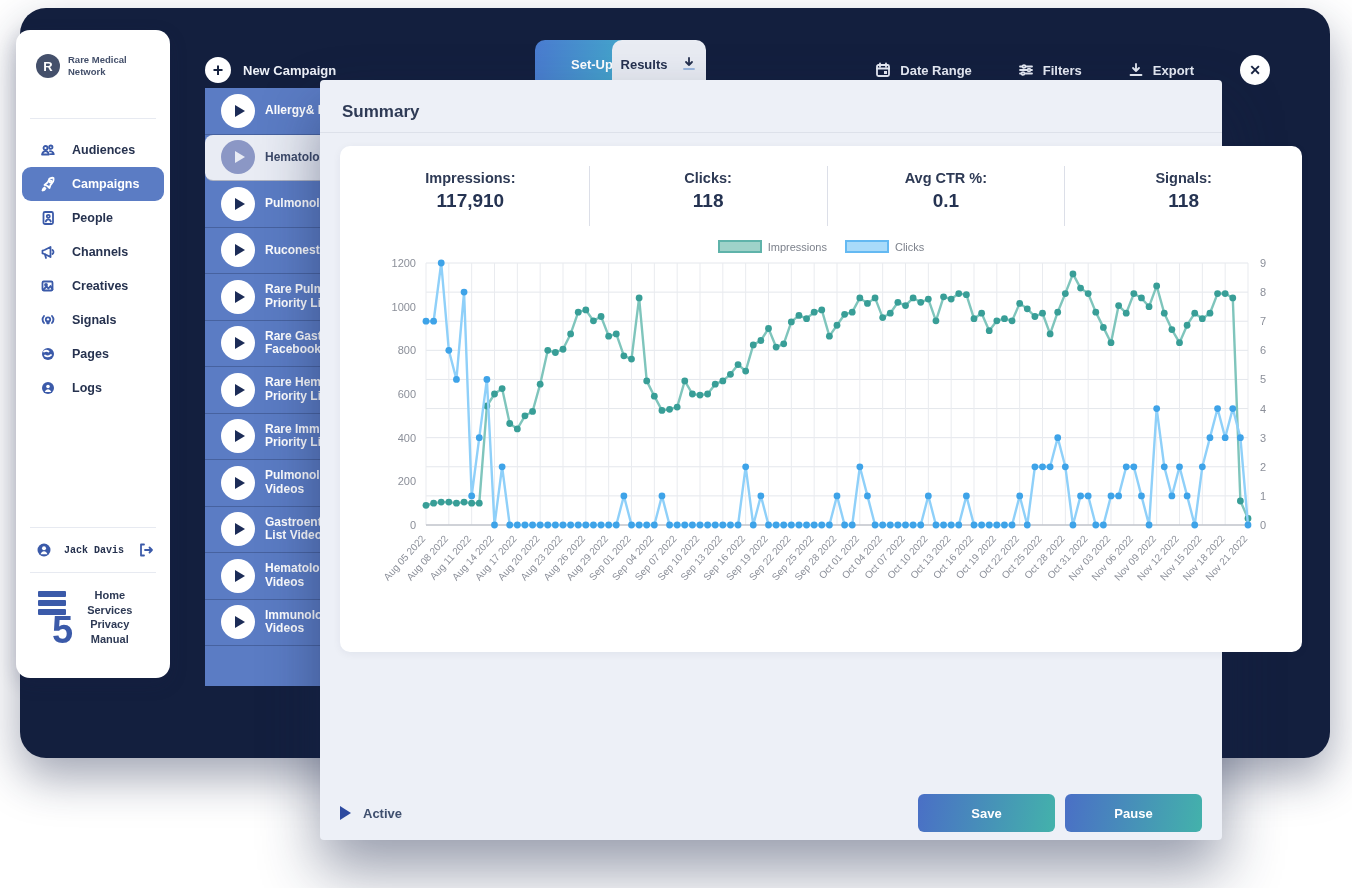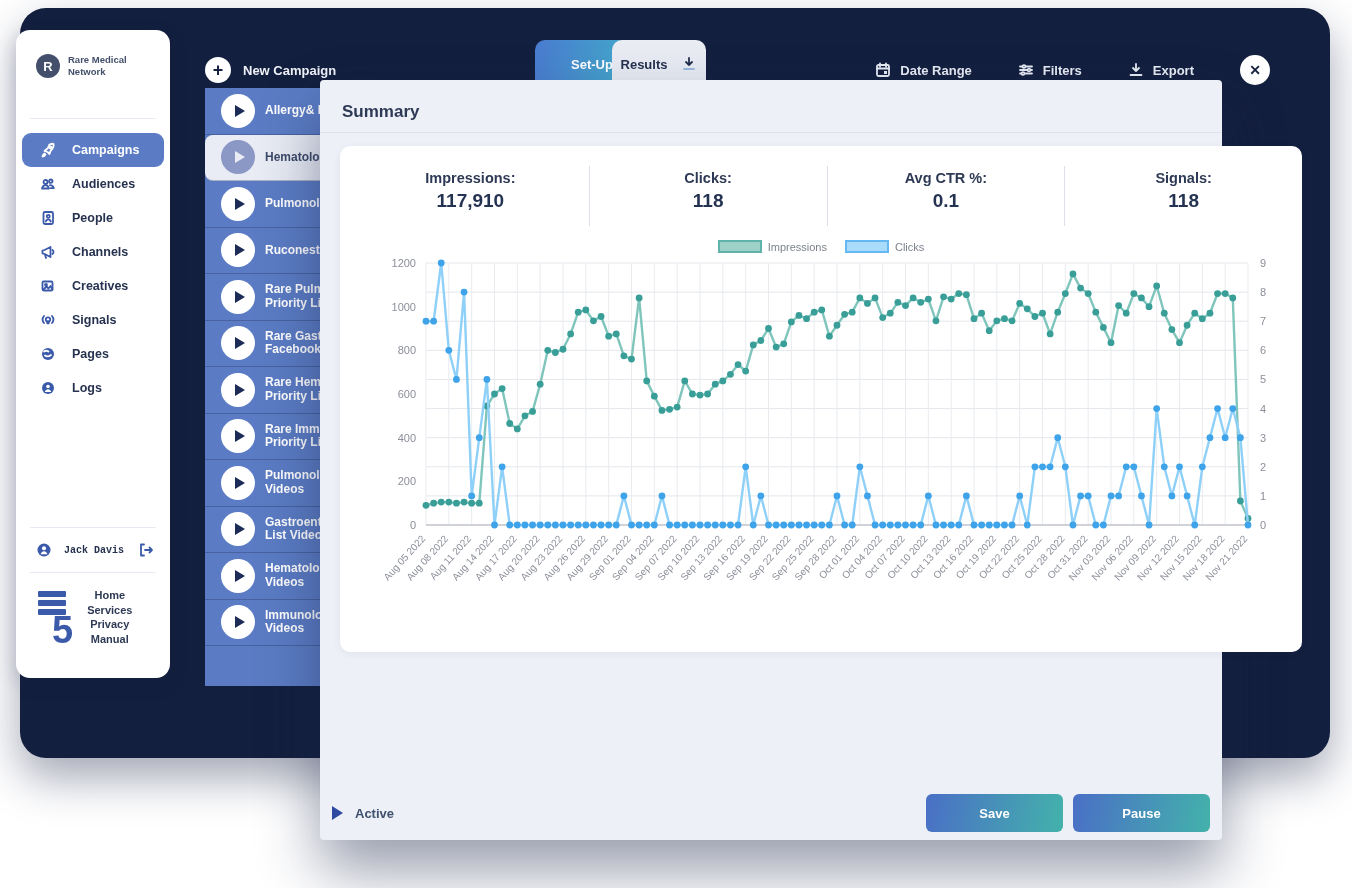--- a/index.html
+++ b/index.html
@@ -81,21 +81,21 @@
   .stat + .stat { border-left:1px solid #dcdfe8; }
   .stat .sl { font-size:14.5px; color:#2e3a55; font-weight:600; }
   .stat .sv { font-size:19px; color:#253352; font-weight:800; margin-top:4px; }
   .legend { display:flex; justify-content:center; gap:18px; margin-top:14px; }
   .leg-item { display:flex; align-items:center; gap:6px; font-size:11px; color:#7d828c; }
   .swatch { width:44px; height:13px; border:2px solid; }
   .sw-imp { background:#9ed2c9; border-color:#5fb3aa; }
   .sw-clk { background:#a9dbfa; border-color:#64b9f2; }
   #chart-wrap { margin:2px 6px 0 14px; }
 
-  .modal-footer { left:0; top:706px; width:100%; height:54px; display:flex; align-items:center; padding:0 12px; }
+  .modal-footer { left:0; top:706px; width:100%; height:54px; display:flex; align-items:center; padding:0 20px; }
   .status { display:flex; align-items:center; gap:12px; color:#3f4f6e; font-size:13px; font-weight:600; }
   .status i { width:0; height:0; border-style:solid; border-width:7px 0 7px 11px;
     border-color:transparent transparent transparent #2d4aa0; }
   .foot-btns { margin-left:auto; display:flex; gap:10px; }
   .btn { height:38px; border-radius:6px; font-size:13px; font-weight:600; display:flex;
     align-items:center; justify-content:center; cursor:pointer; font-family:inherit; border:none; }
   .btn-cancel { width:136px; background:#ffffff; color:#2e3a55; border:1px solid #e1e4ec;
     box-shadow:0 2px 5px rgba(25,35,70,.10); }
   .btn-grad { width:137px; color:#ffffff; background:linear-gradient(100deg,#4a6fc6,#43b2ab); }
 
@@ -237,35 +237,35 @@
   </div>
 </div>
 
 <div id="sidebar" class="abs">
   <div class="brand">
     <div class="brand-mark">R</div>
     <div class="brand-name">Rare Medical Network</div>
   </div>
   <div class="side-div" style="margin-top:40px;"></div>
   <div id="nav">
+      <div class="nav-item">
+        <svg class="ic" viewBox="0 0 16 16">
+          <circle cx="5.5" cy="6" r="2"></circle>
+          <circle cx="10.8" cy="5.2" r="1.7"></circle>
+          <path d="M2 12.5c.6-2.2 2-3.3 3.5-3.3s2.9 1.1 3.5 3.3zM10 9.2c1.8 0 3.2 1 3.8 3h-3"></path>
+        </svg>
+        <span class="lbl">Audiences</span>
+      </div>
       <div class="nav-item active">
         <svg class="ic" viewBox="0 0 16 16">
           <path d="M9.5 2.5c2.5-1 4.5-1 4 0 .5 2-1 4.5-3 6.5l-1 3-2-2-3-1 3-2.5c1-1.5 1.5-3 2-4z"></path>
           <circle cx="10.5" cy="5.5" r="1.1"></circle>
           <path d="M4.5 11.5c-1 .5-1.8 2.2-2 3 1.2 0 2.5-.8 3-2"></path>
         </svg>
         <span class="lbl">Campaigns</span>
-      </div>
-      <div class="nav-item">
-        <svg class="ic" viewBox="0 0 16 16">
-          <circle cx="5.5" cy="6" r="2"></circle>
-          <circle cx="10.8" cy="5.2" r="1.7"></circle>
-          <path d="M2 12.5c.6-2.2 2-3.3 3.5-3.3s2.9 1.1 3.5 3.3zM10 9.2c1.8 0 3.2 1 3.8 3h-3"></path>
-        </svg>
-        <span class="lbl">Audiences</span>
       </div>
       <div class="nav-item">
         <svg class="ic" viewBox="0 0 16 16">
           <rect x="3.5" y="2" width="9.5" height="12" rx="1.5"></rect>
           <circle cx="8.3" cy="6.3" r="1.5"></circle>
           <path d="M5.8 11.5c.4-1.5 1.4-2.2 2.5-2.2s2.1.7 2.5 2.2"></path>
         </svg>
         <span class="lbl">People</span>
       </div>
       <div class="nav-item">

